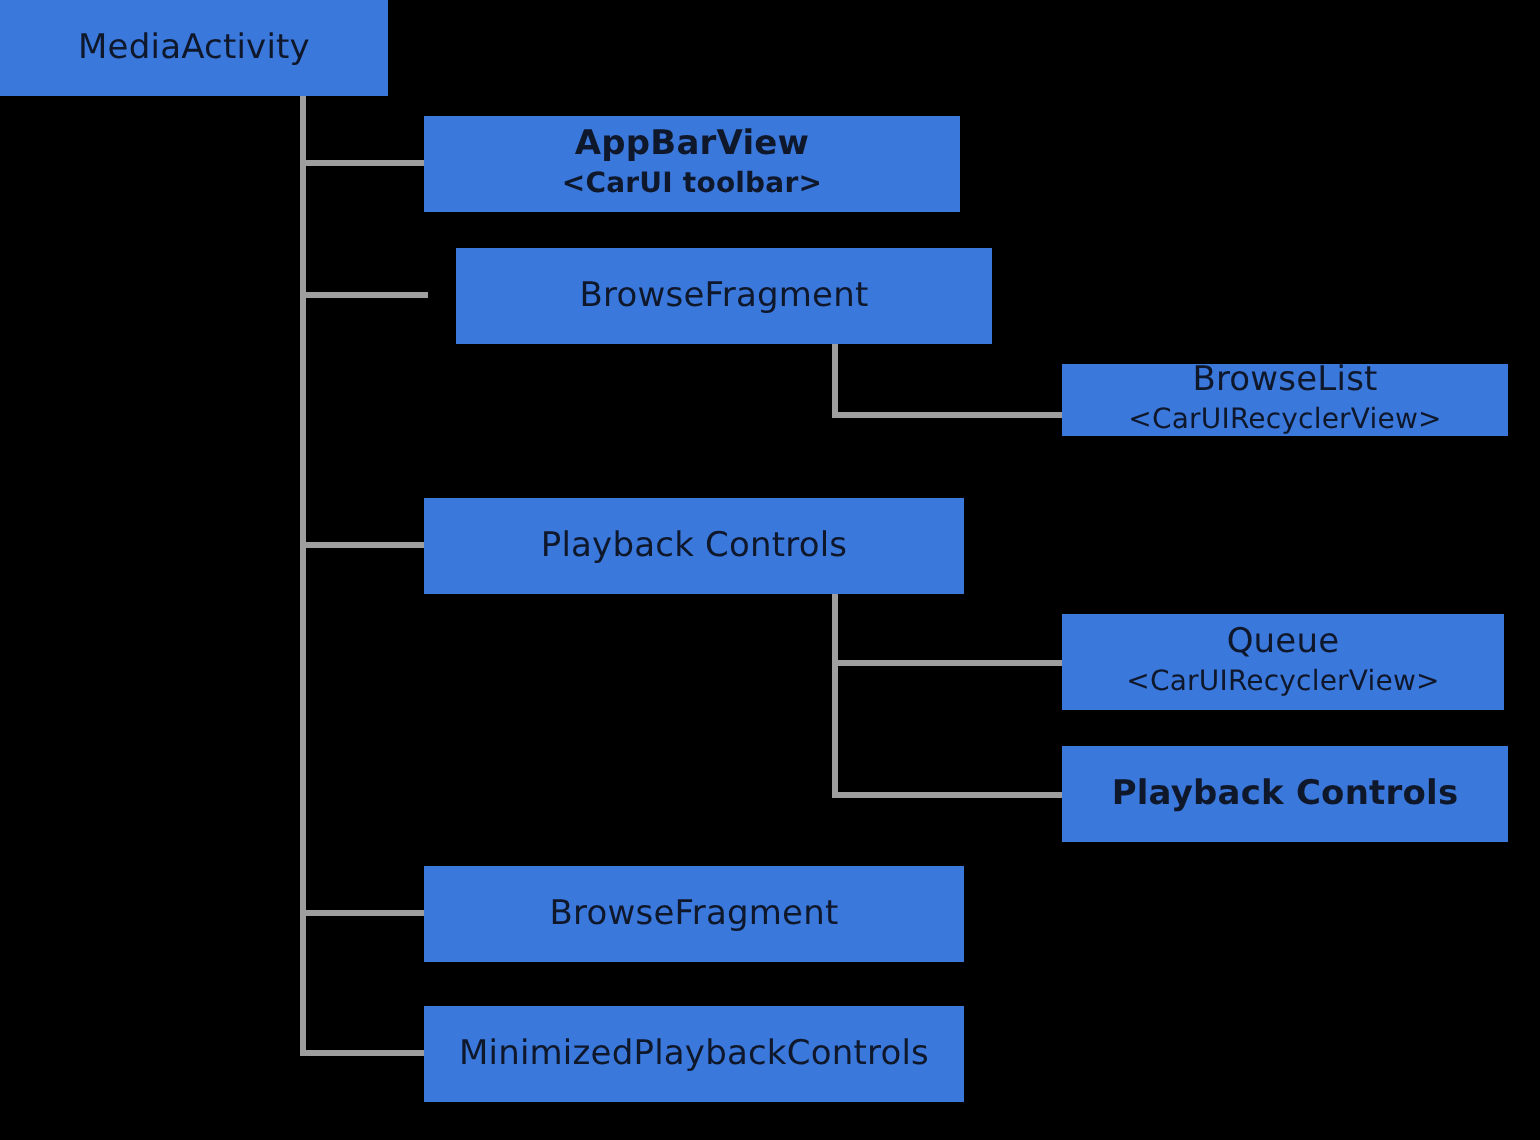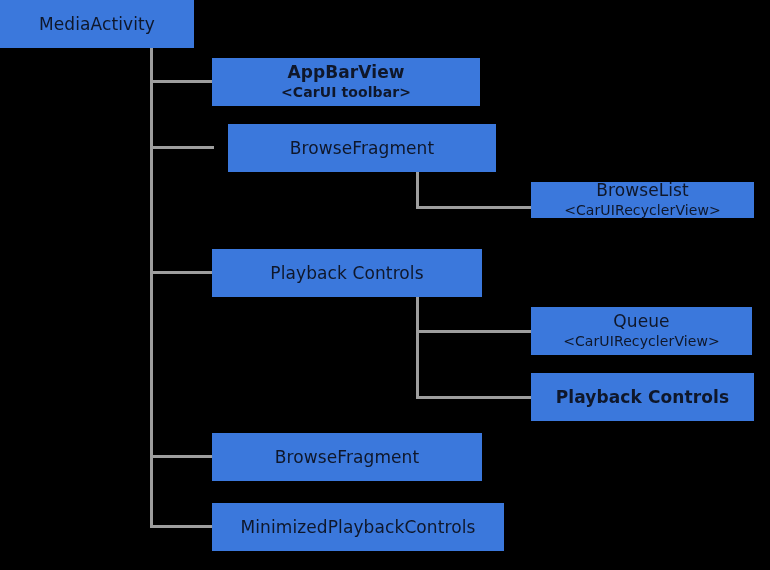--- a/index.html
+++ b/index.html
@@ -100,17 +100,17 @@
   </div>
 
   <div class="node" style="left:531px; top:373px; width:223px; height:48px;font-weight:bold;">
     <span class="title">Playback Controls</span>
   </div>
 
   <div class="node" style="left:212px; top:433px; width:270px; height:48px;">
     <span class="title">BrowseFragment</span>
   </div>
 
-  <div class="node" style="left:212px; top:503px; width:292px; height:48px;">
+  <div class="node" style="left:212px; top:503px; width:270px; height:48px;">
     <span class="title">MinimizedPlaybackControls</span>
   </div>
 
 </div>
 
 </body></html>

